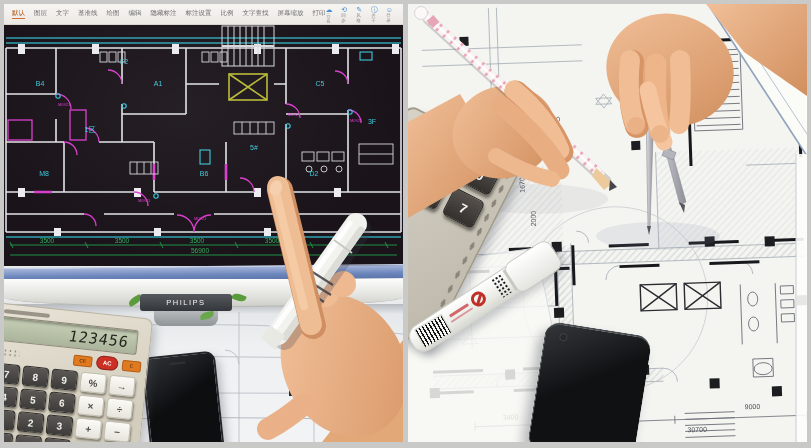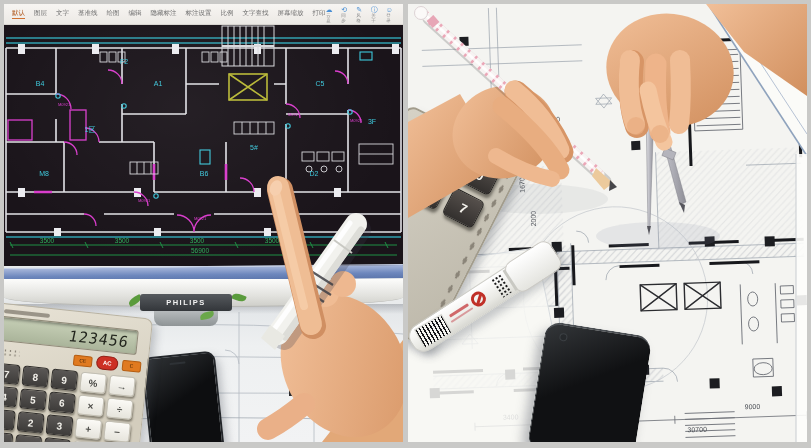--- a/index.html
+++ b/index.html
@@ -16,21 +16,21 @@
   .menu-item:first-child{color:#b05a20;border-bottom:1px solid #d07030;}
   .menu-icons{display:flex;gap:8px;padding-right:10px;}
   .menu-icon{display:flex;flex-direction:column;align-items:center;line-height:1;}
   .menu-icon .g{font-size:7px;color:#4a8fd4;}
   .menu-icon .l{font-size:5px;color:#8a8a8a;transform:scale(.9);}
   .screen{position:absolute;left:0;top:20px;width:399px;height:242px;background:#1a141a;overflow:hidden;z-index:1;}
   .screen:after{content:"";position:absolute;inset:0;background:radial-gradient(ellipse at 45% 35%,rgba(255,255,255,0.05),rgba(0,0,0,0) 70%);}
   .cmdbar{position:absolute;left:0;top:262px;width:399px;height:13px;background:linear-gradient(#a7b6da,#6d87bd 60%,#5d77ad);border-top:1px solid #c8d2e8;transform:rotate(-0.6deg);z-index:4;}
   .bezel{position:absolute;left:0;top:275px;width:399px;height:27px;background:linear-gradient(#fcfcfb,#e3e3df 60%,#cfcfca);border-bottom:1px solid #b8b8b4;border-radius:0 0 45% 45%/0 0 10px 10px;z-index:5;}
   .stand-badge{position:absolute;left:136px;top:290px;width:92px;height:17px;background:linear-gradient(#565a5e,#33363a);border-radius:3px;display:flex;align-items:center;justify-content:center;z-index:6;}
-  .stand-badge span{color:#f2f2f2;font-size:7.5px;font-weight:bold;letter-spacing:1.5px;}
+  .stand-badge span{color:#f2f2f2;font-size:7.5px;font-weight:normal;letter-spacing:1.5px;}
   .stand-neck{position:absolute;left:150px;top:306px;width:64px;height:16px;background:linear-gradient(#b8bcbe,#8f9496);border-radius:0 0 8px 8px;z-index:5;}
   .leaf{position:absolute;width:14px;height:7px;background:#5a9b3c;border-radius:60% 10% 60% 10%;z-index:6;}
   .leaf.l1{left:124px;top:293px;transform:rotate(-30deg);}
   .leaf.l2{left:228px;top:290px;transform:rotate(20deg);}
   .leaf.l3{left:196px;top:308px;transform:rotate(-10deg);background:#6aa74a;}
   .desk{position:absolute;left:0;top:300px;width:399px;height:138px;background:linear-gradient(#e2e5e8,#eef0f1 30%,#f2f3f4);z-index:2;}
   .desk-shadow{position:absolute;left:0;top:300px;width:399px;height:10px;background:linear-gradient(rgba(60,65,75,.25),rgba(60,65,75,0));z-index:3;}
 
   
   .phone-l{position:absolute;left:142px;top:350px;width:70px;height:100px;background:linear-gradient(150deg,#303336,#0d0e10 45%);border:2px solid #23262a;border-radius:10px;transform:rotate(-6deg);box-shadow:3px 6px 10px rgba(70,75,85,.35);z-index:9;}

